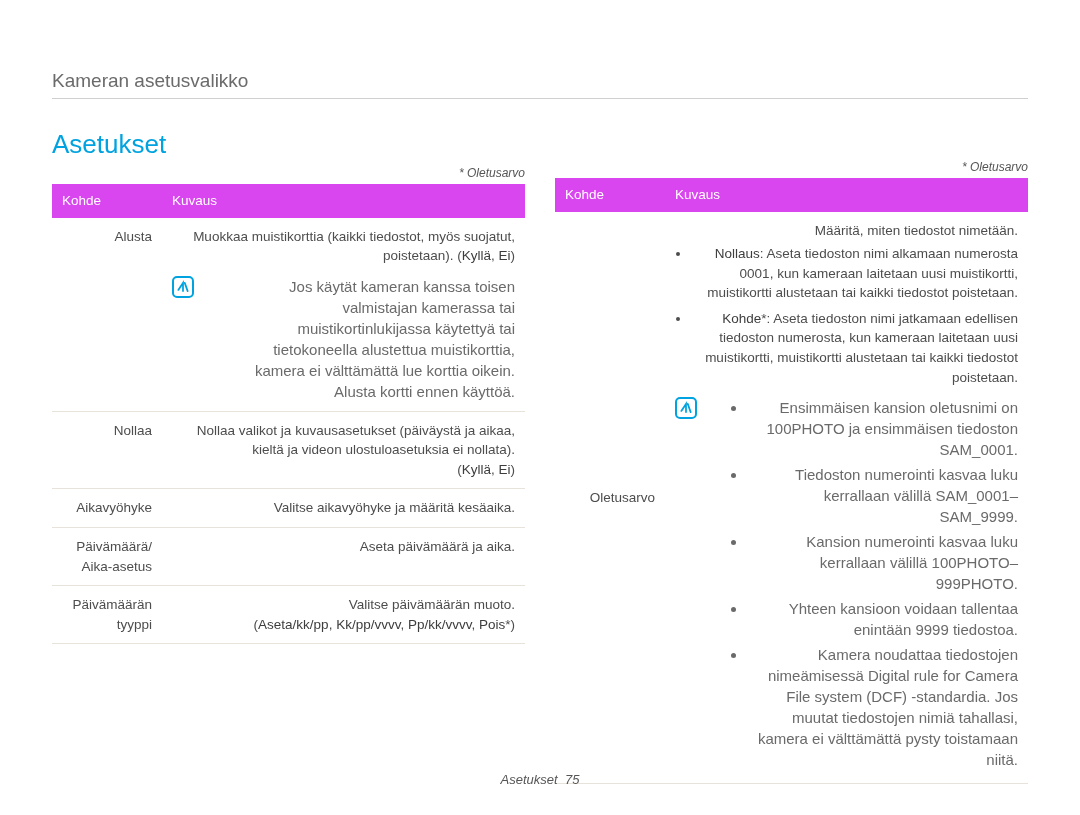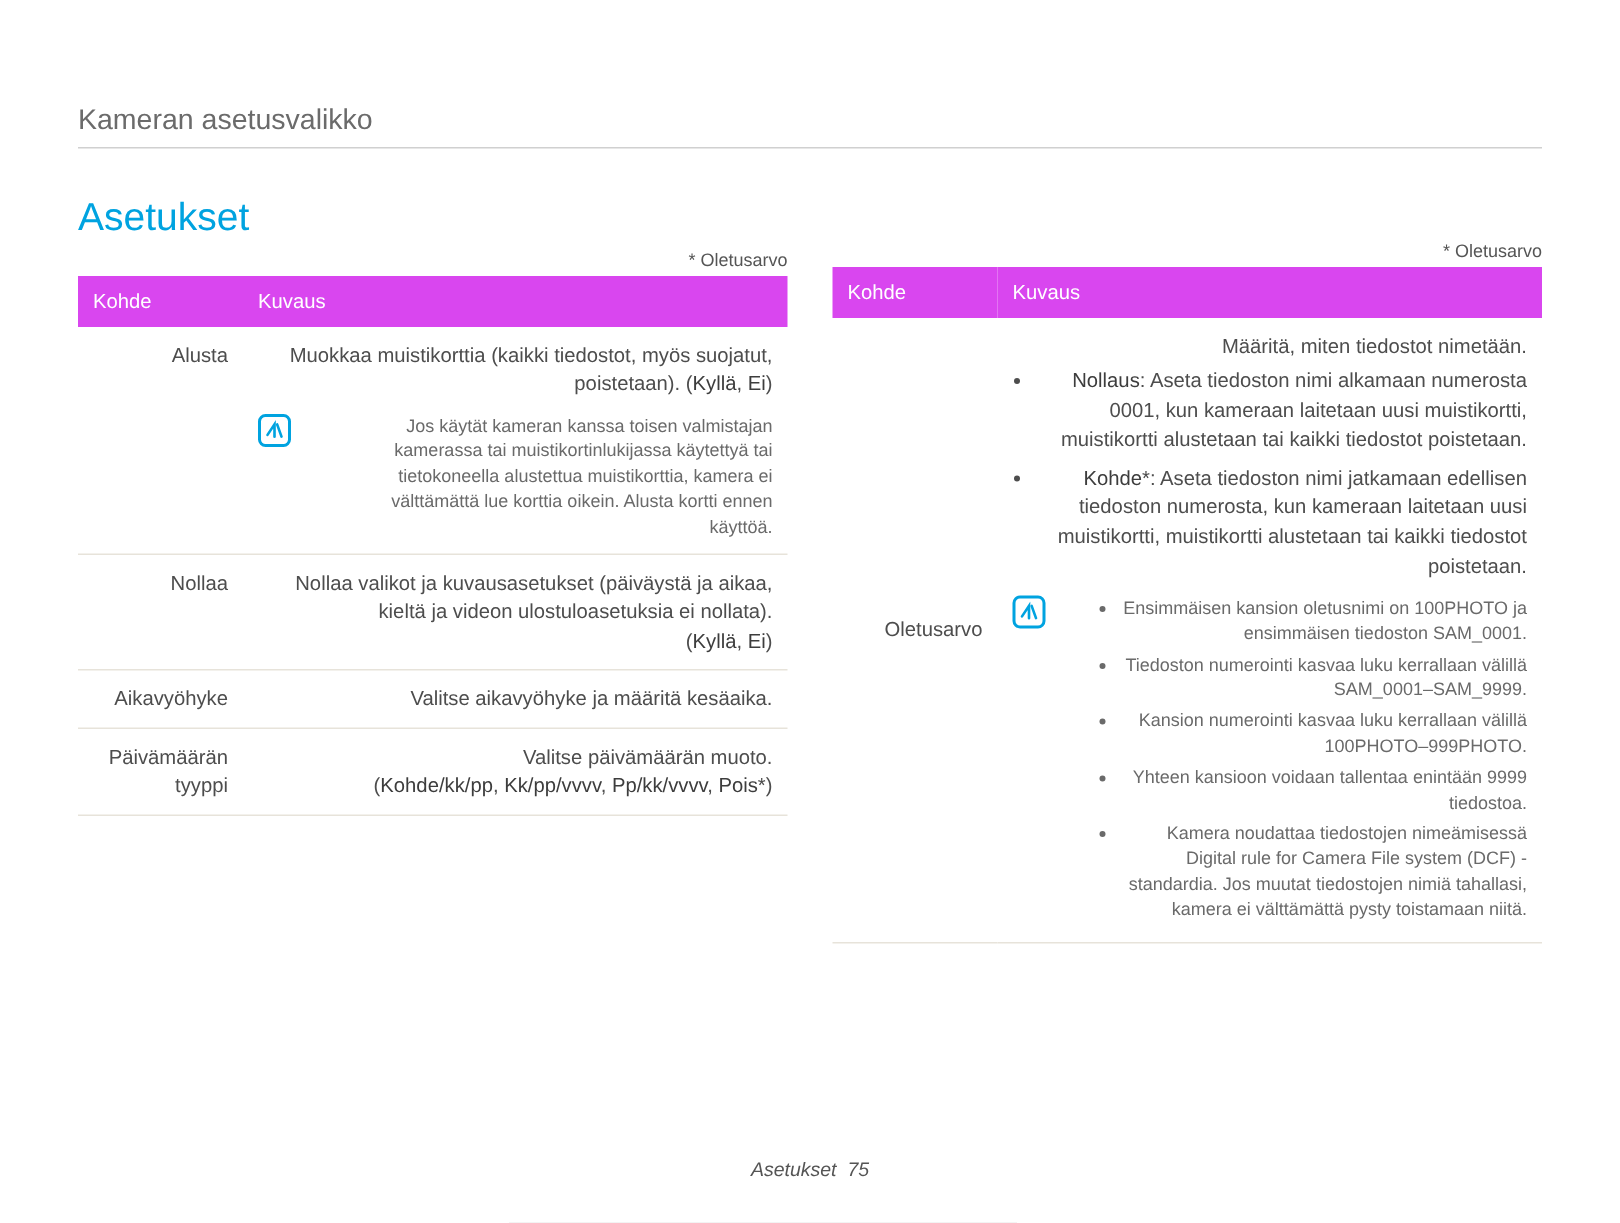--- a/index.html
+++ b/index.html
@@ -27,21 +27,21 @@
     display: flex;
     gap: 30px;
   }
   .col { flex: 1 1 50%; }
   h1.section-title {
     color: #00a3e0;
     font-size: 26px;
     font-weight: 400;
     margin-bottom: 6px;
   }
-  .default-note { text-align: right; font-size: 12px; color:#555; margin-bottom: 4px; }
+  .default-note { text-align: right; font-size: 12px; color:#555; margin-bottom: 4px; font-style: italic; }
   table { width: 100%; border-collapse: collapse; font-size: 13.5px; line-height: 1.45; }
   th { background:#d946ef; color:#fff; font-weight: 400; text-align:left; padding:7px 10px; }
   th:first-child { width: 110px; }
   td { padding: 9px 10px; vertical-align: top; color:#4d4d4d; }
   tr.row td { border-bottom: 1px solid #e7e3da; text-align: right; }
   .note-box {
     display: flex;
     gap: 10px;
     margin-top: 10px;
   }
@@ -51,21 +51,21 @@
     border: 2px solid #00a3e0;
     border-radius: 5px;
     color:#00a3e0;
     display:flex;
     align-items:center;
     justify-content:center;
     font-size: 12px;
     font-weight: bold;
   }
   .note-icon svg { width:14px; height:14px; }
-  .note-text { font-size: 12px; color:#6a6a6a; line-height:1.4; flex:1;margin-left:24px; }
+  .note-text { font-size: 15px; color:#6a6a6a; line-height:1.4; flex:1;margin-left:24px; }
   .note-text ul { list-style: disc; padding-left: 16px; }
   .note-text li { margin-bottom: 4px; }
   td ul.bullets { list-style: disc; padding-left: 16px; margin-top:4px; }
   td ul.bullets li { margin-bottom: 6px; }
   .opts { }
   .footer {
     position:absolute;
     bottom: 28px;
     left:0; right:0;
     text-align:center;
@@ -118,27 +118,32 @@
             <span>(</span><b>Kyllä</b><span>, </span><b>Ei</b><span>)</span>
           </td>
         </tr>
 
 
         <tr class="row">
           <td>Aikavyöhyke</td>
           <td>Valitse aikavyöhyke ja määritä kesäaika.</td>
         </tr>
 
+        <tr class="row">
+          <td style="white-space:pre-line">Päivämäärä/
+Aika-asetus</td>
+          <td>Aseta päivämäärä ja aika.</td>
+        </tr>
 
         <tr class="row">
           <td>Päivämäärän tyyppi</td>
           <td>
             <div>Valitse päivämäärän muoto.</div>
             <span class="opts">
-              <span>(</span><b>Kohde/kk/pp</b><span>, </span><b>Kk/pp/vvvv</b><span>, </span><b>Pp/kk/vvvv</b><span>, </span><b>Pois</b><span>*</span><span>)</span>
+              <span>(</span><b>Aseta/kk/pp</b><span>, </span><b>Kk/pp/vvvv</b><span>, </span><b>Pp/kk/vvvv</b><span>, </span><b>Pois</b><span>*</span><span>)</span>
             </span>
           </td>
         </tr>
       </tbody>
         </table>
     </div>
 
     <div class="col">
       <div class="right-col-spacer"></div>
       <div class="default-note">* Oletusarvo</div>

